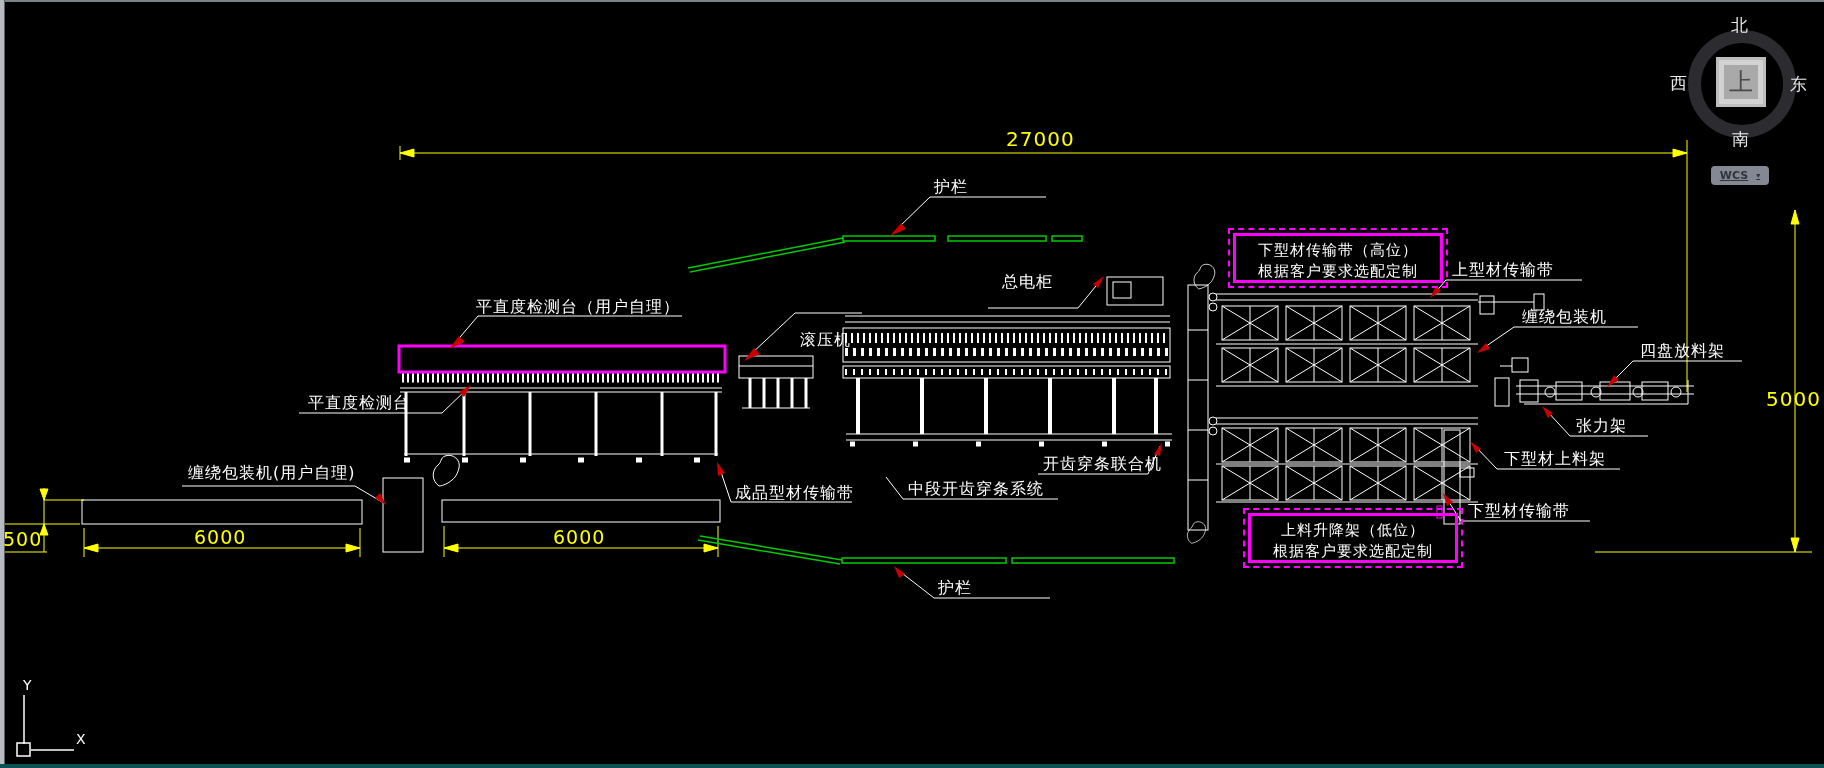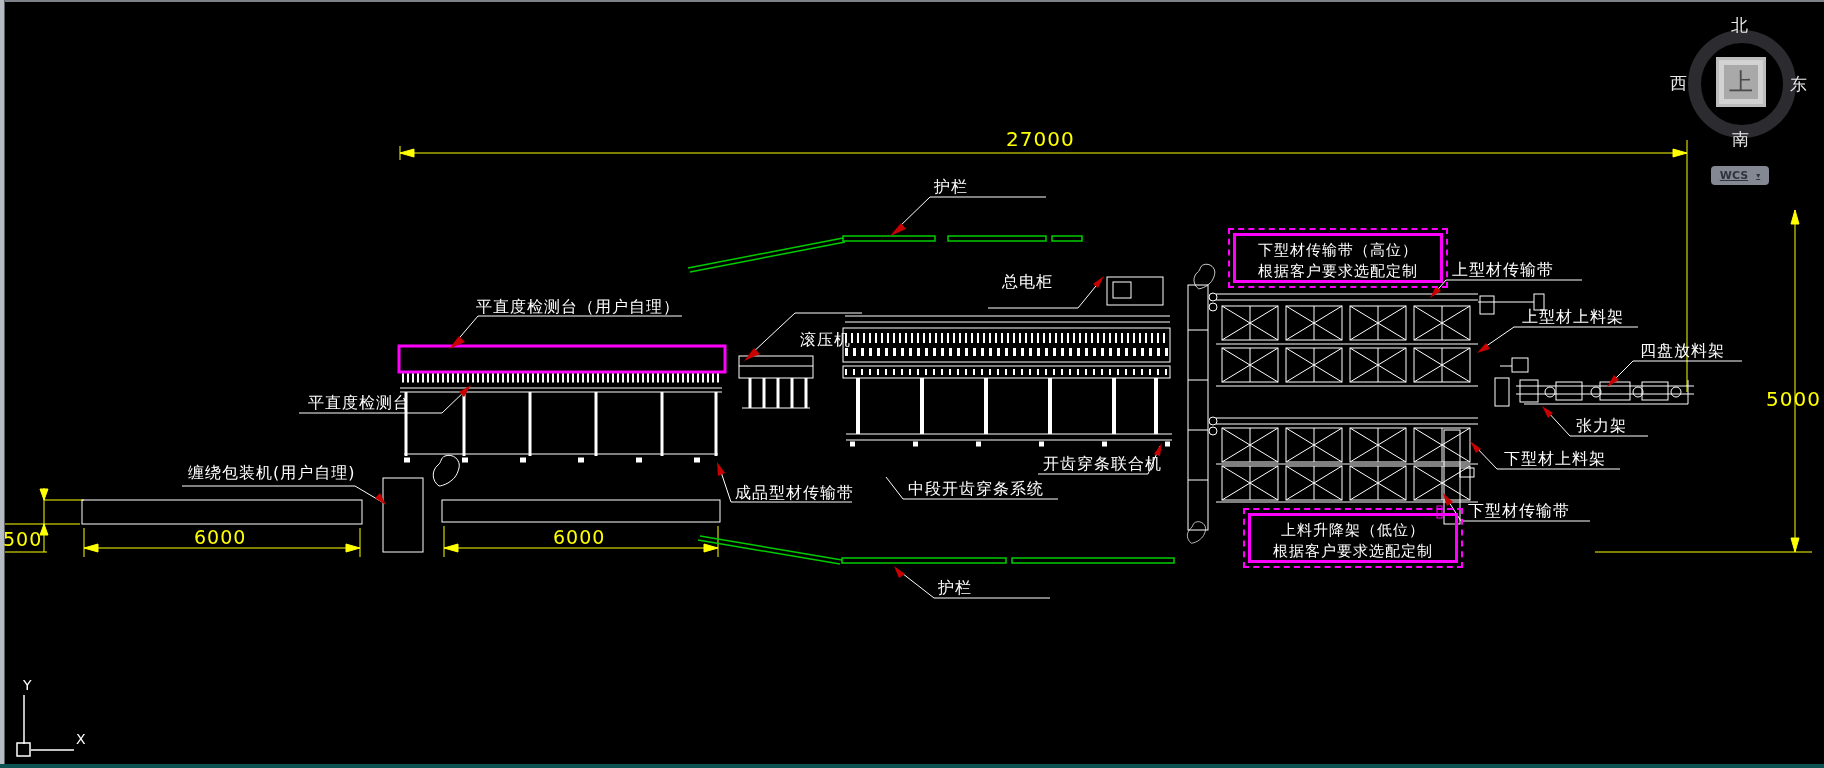--- a/index.html
+++ b/index.html
@@ -276,21 +276,21 @@
   <div class="dim" style="left:1766px;top:387px;">5000</div>
   <div class="dim sm" style="left:194px;top:526px;">6000</div>
   <div class="dim sm" style="left:553px;top:526px;">6000</div>
   <div class="dim sm" style="left:3px;top:528px;">500</div>
 
   <div class="lbl" style="left:934px;top:177px;">护栏</div>
   <div class="lbl" style="left:476px;top:297px;">平直度检测台（用户自理）</div>
   <div class="lbl" style="left:800px;top:294px;margin-top:36px;">滚压机</div>
   <div class="lbl" style="left:1002px;top:272px;">总电柜</div>
   <div class="lbl" style="left:1452px;top:260px;">上型材传输带</div>
-  <div class="lbl" style="left:1522px;top:307px;">上型材上料架</div>
+  <div class="lbl" style="left:1522px;top:307px;">缠绕包装机</div>
   <div class="lbl" style="left:1640px;top:341px;">四盘放料架</div>
   <div class="lbl" style="left:1576px;top:416px;">张力架</div>
   <div class="lbl" style="left:1504px;top:449px;">下型材上料架</div>
   <div class="lbl" style="left:1468px;top:501px;">下型材传输带</div>
   <div class="lbl" style="left:1043px;top:454px;">开齿穿条联合机</div>
   <div class="lbl" style="left:908px;top:479px;">中段开齿穿条系统</div>
   <div class="lbl" style="left:735px;top:483px;">成品型材传输带</div>
   <div class="lbl" style="left:308px;top:393px;">平直度检测台</div>
   <div class="lbl" style="left:188px;top:463px;">缠绕包装机(用户自理)</div>
   <div class="lbl" style="left:938px;top:578px;">护栏</div>

